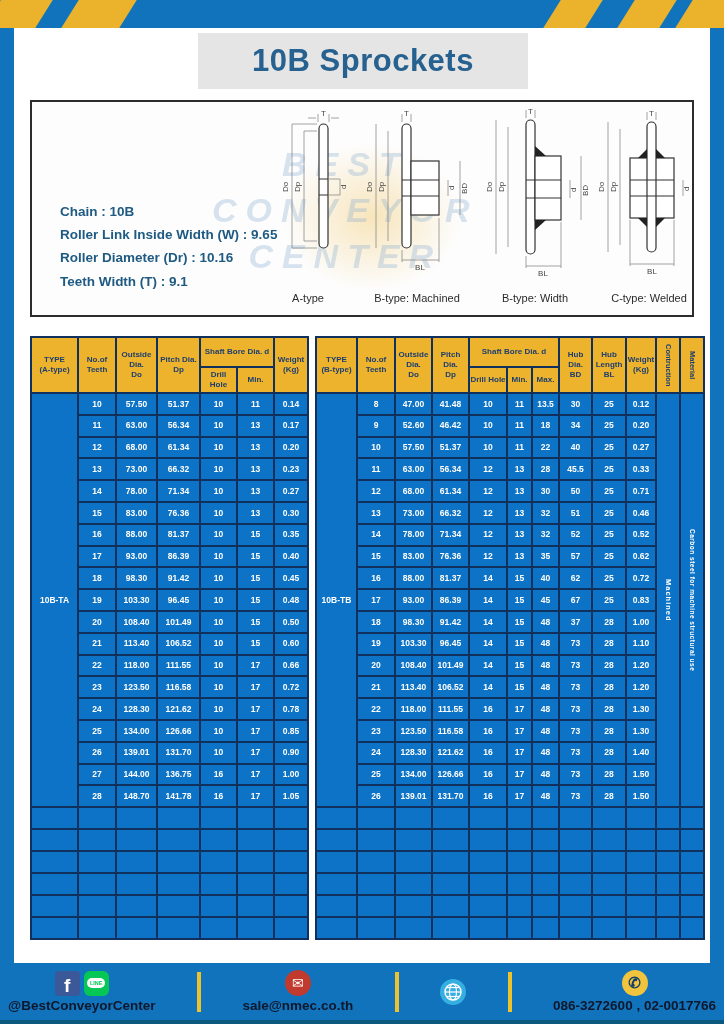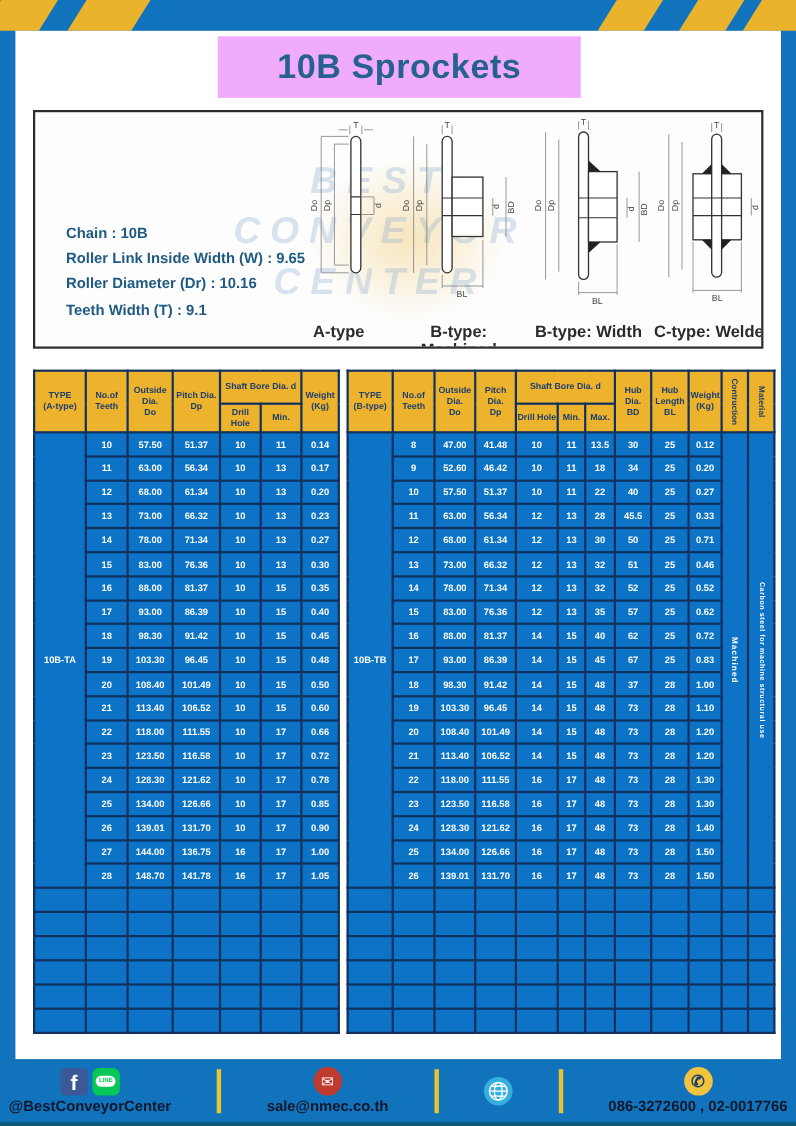--- a/index.html
+++ b/index.html
@@ -4,34 +4,34 @@
 <style>
   html,body{margin:0;padding:0;background:#e8e8e8;}
   .canvas{position:relative;width:724px;height:1024px;background:#1273bd;overflow:hidden;
           font-family:"Liberation Sans",sans-serif;}
   
   .topbar{position:absolute;left:0;top:0;width:724px;height:28px;background:#1273bd;overflow:hidden;}
   .stripe{position:absolute;top:-4px;height:36px;background:#eab32b;transform:skewX(-32deg);}
   
   .page{position:absolute;left:14px;top:28px;width:696px;height:935px;background:#ffffff;}
   
-  .title-box{position:absolute;left:184px;top:5px;width:330px;height:56px;background:#f0abfc;
+  .title-box{position:absolute;left:184px;top:5px;width:330px;height:56px;background:#e5e5e5;
              display:flex;align-items:center;justify-content:center;}
   .title-text{font-size:31px;font-weight:bold;color:#27618f;letter-spacing:.5px;}
   
   .spec-box{position:absolute;left:16px;top:72px;width:664px;height:217px;background:#fdfdfd;
             border:2px solid #2c2c2c;box-sizing:border-box;overflow:hidden;}
   .spec-lines{position:absolute;left:28px;top:52px;z-index:3;margin-top:46px;}
   .spec-line{font-size:13.5px;font-weight:bold;color:#1e5a82;line-height:1.72;white-space:nowrap;}
   .watermark{position:absolute;left:180px;top:40px;z-index:1;font-size:34px;font-weight:bold;
              letter-spacing:9px;color:rgba(125,165,205,.30);white-space:pre-line;line-height:1.35;text-align:center;font-style:italic;}
   .wm-blob{position:absolute;left:250px;top:40px;width:180px;height:150px;z-index:0;
            background:radial-gradient(ellipse at center, rgba(238,190,80,.38) 0%, rgba(238,190,80,0) 70%);}
   .diagram{position:absolute;top:6px;z-index:2;}
-  .diagram-caption{text-align:center;font-size:15px;font-weight:bold;color:#2b2b2b;margin-top:0px;}
+  .diagram-caption{text-align:center;font-size:11px;font-weight:normal;color:#2b2b2b;margin-top:0px;}
   .part{fill:#ffffff;stroke:#333;stroke-width:1.2;}
   .dim{stroke:#8a8a8a;stroke-width:.8;fill:none;}
   .weld{fill:#222;}
   .dimtext{font-size:8px;fill:#444;font-family:"Liberation Sans",sans-serif;}
   
   table.spec{position:absolute;border-collapse:collapse;table-layout:fixed;z-index:2;}
   table.spec th{background:#edb32c;color:#1c3e70;font-size:8px;font-weight:bold;
                 border:2px solid #10305e;white-space:pre-line;padding:0;line-height:1.25;text-align:center;vertical-align:middle;}
   table.spec td{background:#0d73c6;color:#ffffff;font-size:8.5px;font-weight:bold;
                 border:2px solid #10305e;text-align:center;vertical-align:middle;padding:0;line-height:1;}

